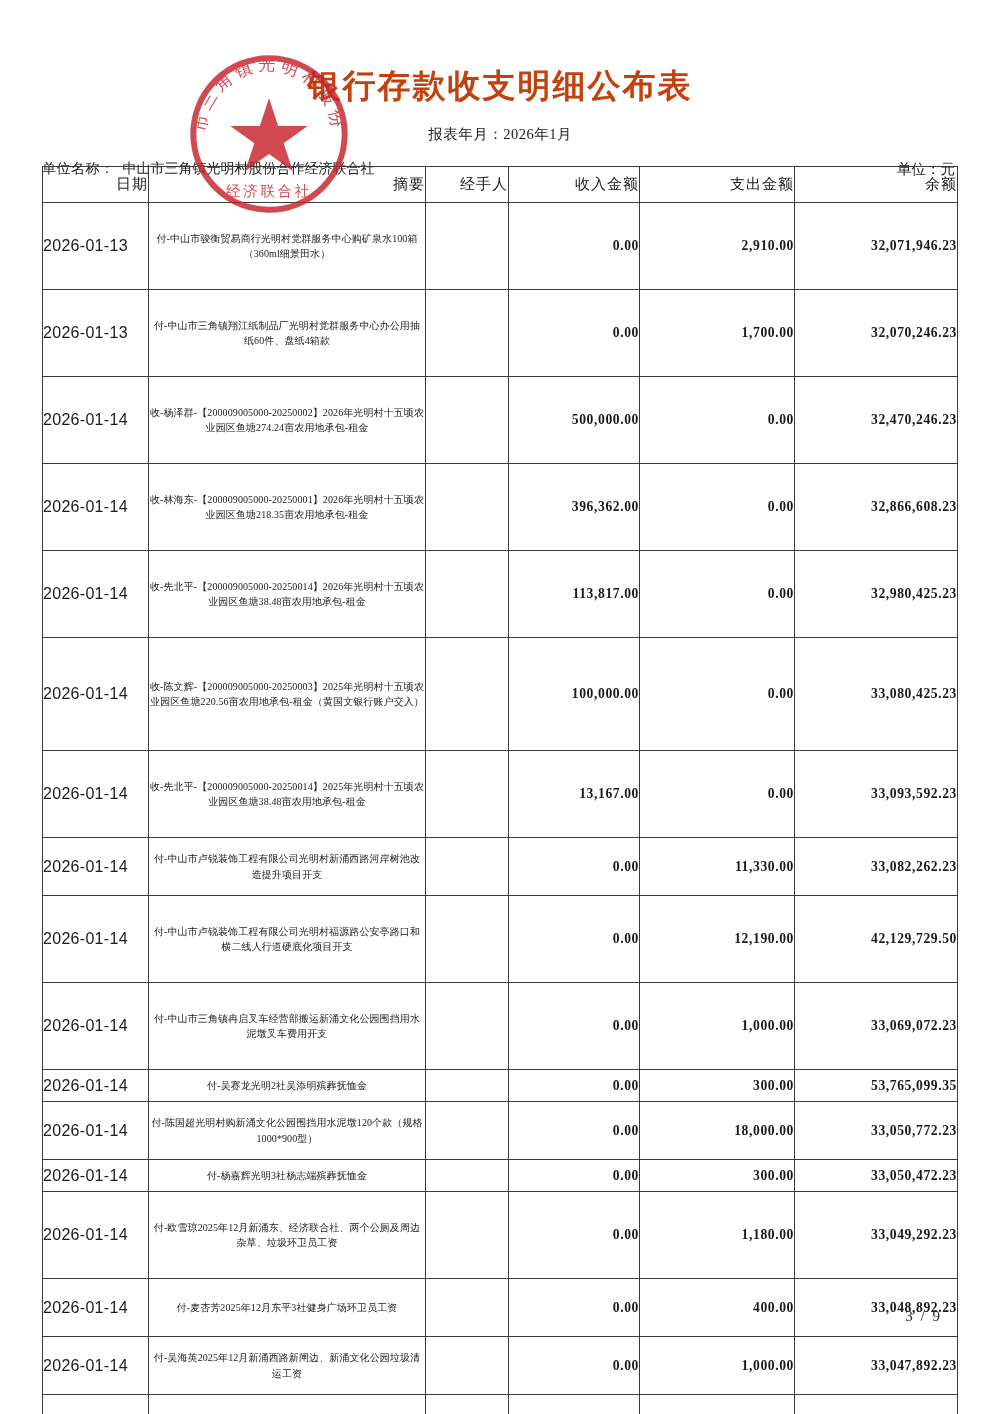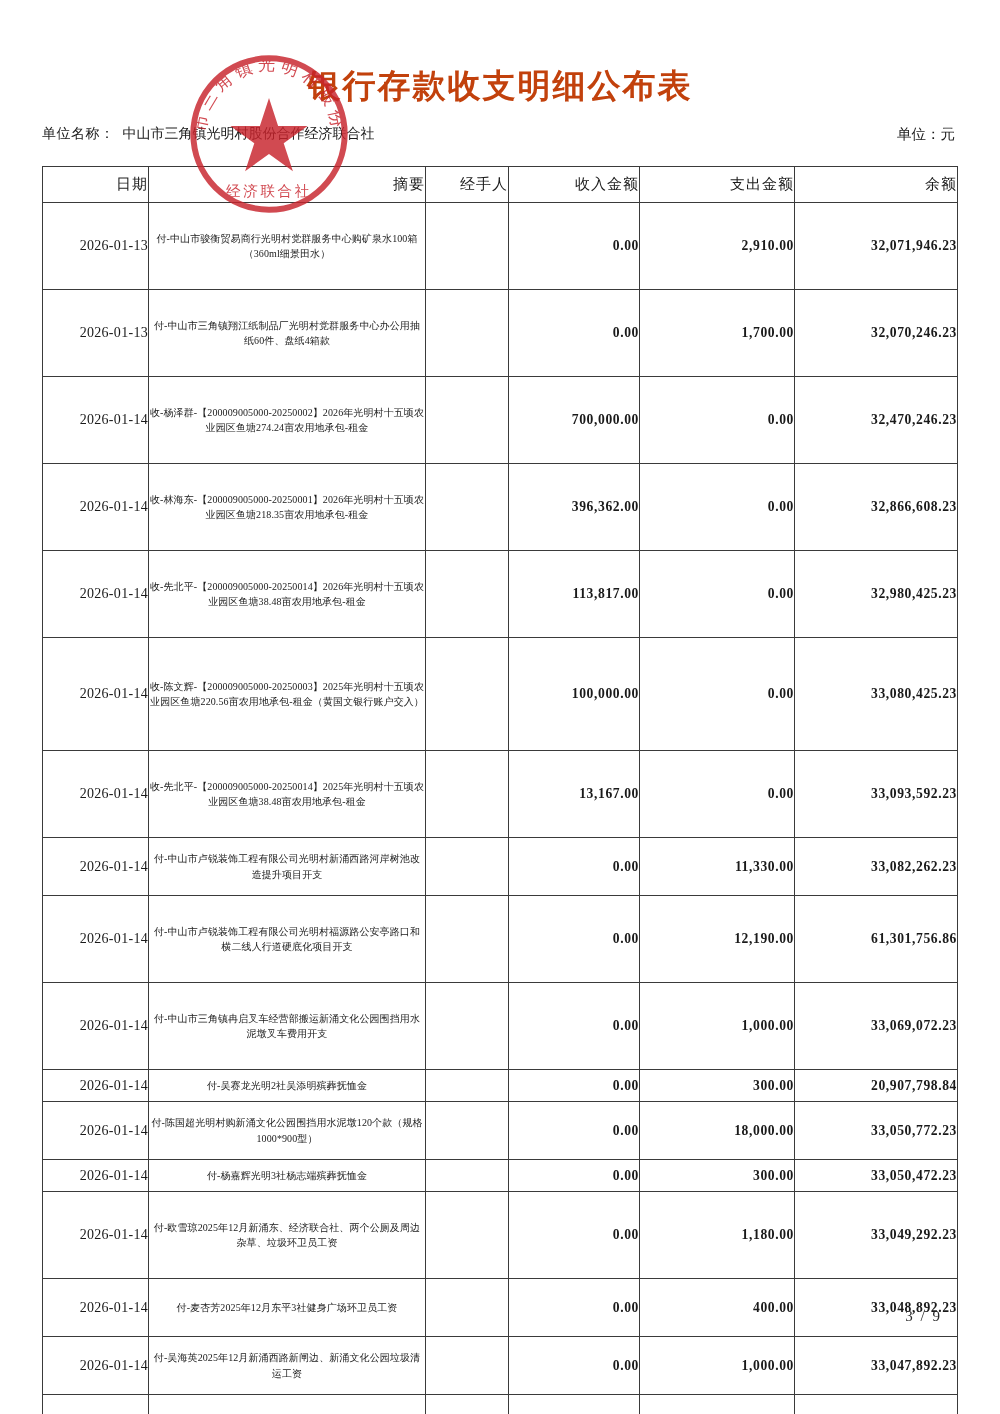--- a/index.html
+++ b/index.html
@@ -106,24 +106,24 @@
   }
   
   col.c-date   { width: 106px; }
   col.c-desc   { width: 277px; }
   col.c-hand   { width: 83px; }
   col.c-in     { width: 131px; }
   col.c-out    { width: 155px; }
   col.c-bal    { width: 163px; }
 
   td.date {
-    text-align: right;
-    font-size: 14px;
+    text-align: left;
+    font-size: 16px;
     letter-spacing: .3px;
-    font-family: Liberation Serif, serif;
+    font-family: Liberation Sans, sans-serif;
     white-space: nowrap;
   }
   td.desc {
     text-align: center;
     padding: 3px 4px 3px 7px;
     line-height: 1.52;
     font-size: 10px;
     letter-spacing: .1px;
   }
   td.handler { text-align: center; }
@@ -155,20 +155,21 @@
     letter-spacing: 2px;
     color: #2a2a2a;
   }
 </style>
 </head>
 <body>
 
 <div class="page">
 
   <h1 class="doc-title">银行存款收支明细公布表</h1>
+  <div class="doc-subtitle">报表年月：2026年1月</div>
 
   <div class="meta-row">
     <div class="unit-name">
       <span class="lbl">单位名称：</span><span class="val">中山市三角镇光明村股份合作经济联合社</span>
     </div>
     <div class="currency-unit">单位：元</div>
   </div>
 
   <div class="seal">
     <svg viewBox="0 0 200 200" xmlns="http://www.w3.org/2000/svg" aria-hidden="true">
@@ -218,21 +219,21 @@
             <td class="desc">付-中山市三角镇翔江纸制品厂光明村党群服务中心办公用抽纸60件、盘纸4箱款</td>
             <td class="handler"></td>
             <td class="num">0.00</td>
             <td class="num">1,700.00</td>
             <td class="num">32,070,246.23</td>
           </tr>
           <tr class="h3">
             <td class="date">2026-01-14</td>
             <td class="desc">收-杨泽群-【200009005000-20250002】2026年光明村十五顷农业园区鱼塘274.24亩农用地承包-租金</td>
             <td class="handler"></td>
-            <td class="num">700,000.00</td>
+            <td class="num">500,000.00</td>
             <td class="num">0.00</td>
             <td class="num">32,470,246.23</td>
           </tr>
           <tr class="h3">
             <td class="date">2026-01-14</td>
             <td class="desc">收-林海东-【200009005000-20250001】2026年光明村十五顷农业园区鱼塘218.35亩农用地承包-租金</td>
             <td class="handler"></td>
             <td class="num">396,362.00</td>
             <td class="num">0.00</td>
             <td class="num">32,866,608.23</td>
@@ -268,37 +269,37 @@
             <td class="num">0.00</td>
             <td class="num">11,330.00</td>
             <td class="num">33,082,262.23</td>
           </tr>
           <tr class="h3">
             <td class="date">2026-01-14</td>
             <td class="desc">付-中山市卢锐装饰工程有限公司光明村福源路公安亭路口和横二线人行道硬底化项目开支</td>
             <td class="handler"></td>
             <td class="num">0.00</td>
             <td class="num">12,190.00</td>
-            <td class="num">61,301,756.86</td>
+            <td class="num">42,129,729.50</td>
           </tr>
           <tr class="h3">
             <td class="date">2026-01-14</td>
             <td class="desc">付-中山市三角镇冉启叉车经营部搬运新涌文化公园围挡用水泥墩叉车费用开支</td>
             <td class="handler"></td>
             <td class="num">0.00</td>
             <td class="num">1,000.00</td>
             <td class="num">33,069,072.23</td>
           </tr>
           <tr class="h1">
             <td class="date">2026-01-14</td>
             <td class="desc">付-吴赛龙光明2社吴添明殡葬抚恤金</td>
             <td class="handler"></td>
             <td class="num">0.00</td>
             <td class="num">300.00</td>
-            <td class="num">20,907,798.84</td>
+            <td class="num">53,765,099.35</td>
           </tr>
           <tr class="h2">
             <td class="date">2026-01-14</td>
             <td class="desc">付-陈国超光明村购新涌文化公园围挡用水泥墩120个款（规格1000*900型）</td>
             <td class="handler"></td>
             <td class="num">0.00</td>
             <td class="num">18,000.00</td>
             <td class="num">33,050,772.23</td>
           </tr>
           <tr class="h1">

